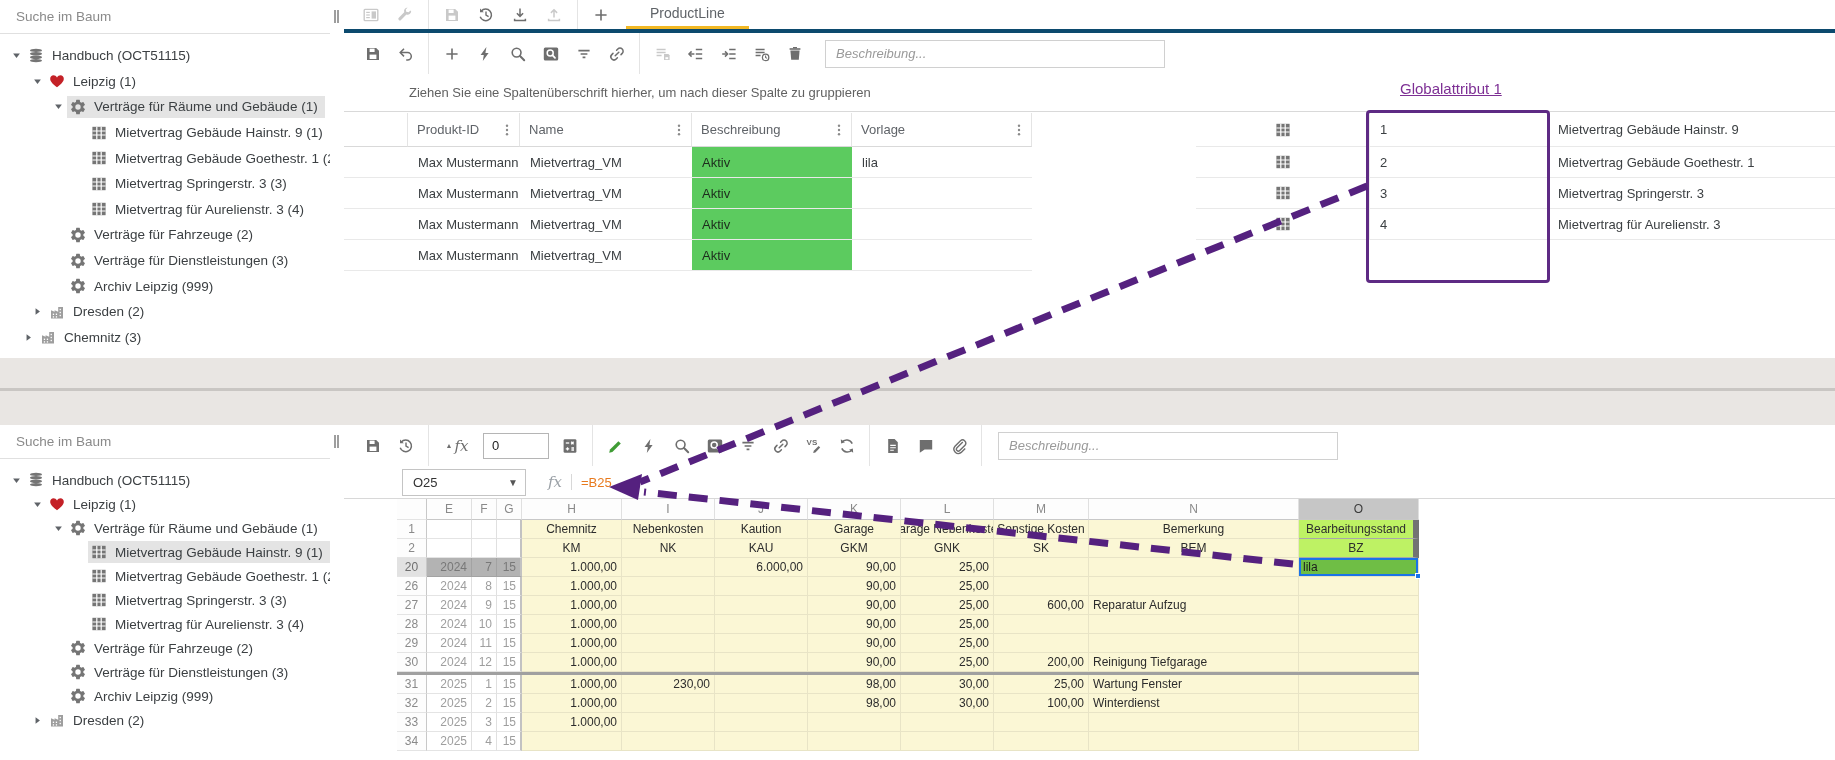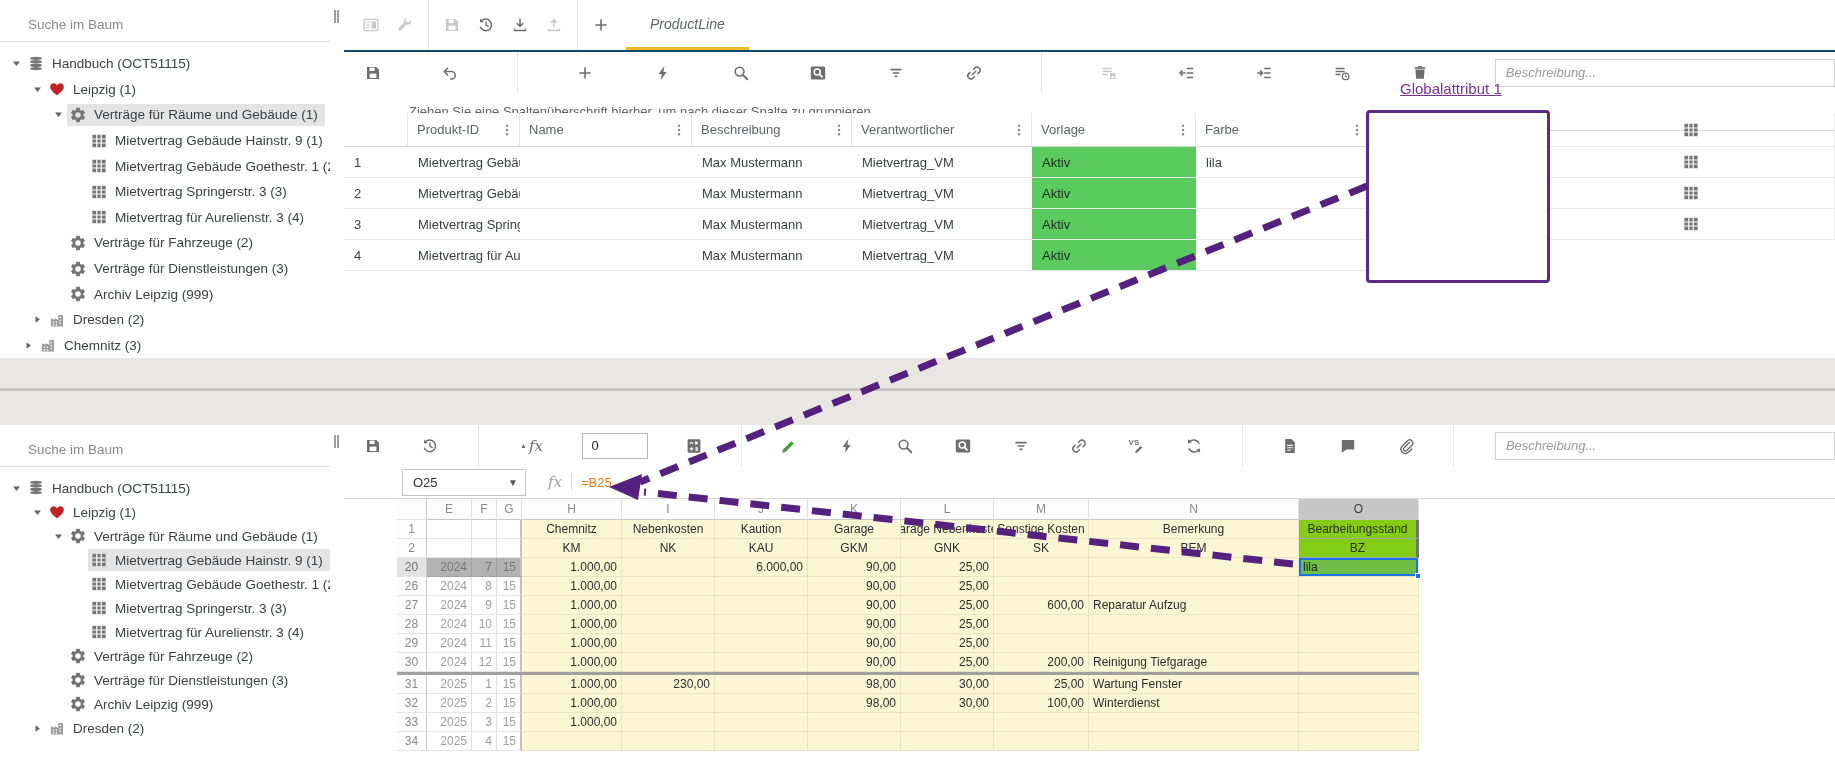--- a/index.html
+++ b/index.html
@@ -13,38 +13,38 @@
   .panel.bottom { top:425px; height:335px; }
   .h-divider { position:absolute; left:0; top:358px; width:1835px; height:67px; background:#e9e6e3; cursor:row-resize; }
   .h-divider .line { position:absolute; left:0; top:30px; width:100%; height:3px; background:#c9c6c3; }
 
   .sidebar { position:absolute; left:0; top:0; width:330px; height:100%; background:#fff; overflow:hidden; }
   .vhandle { position:absolute; left:330px; top:0; width:14px; height:100%; cursor:col-resize; }
   .vhandle .grip { position:absolute; left:4px; top:10px; width:5px; height:13px;
     border-left:2px solid #9e9e9e; border-right:2px solid #9e9e9e; }
   .main { position:absolute; left:344px; top:0; right:0; height:100%; background:#fff; }
 
-  .search-row { height:34px; border-bottom:1px solid #e0e0e0; display:flex; align-items:center; padding-left:28px;margin-top:8px; }
+  .search-row { height:34px; border-bottom:1px solid #e0e0e0; display:flex; align-items:center; padding-left:16px; }
   .search-row input { border:none; outline:none; font-size:13.5px; color:#444; width:280px;
     font-family:inherit; background:transparent; }
   .search-row input::placeholder { color:#8a8a8a; opacity:1; }
 
   
   .tree { padding-top:9px; }
   .titem { display:flex; align-items:center; height:var(--rowh,25px); white-space:nowrap; cursor:default; }
   .caret { width:17px; height:16px; display:inline-flex; align-items:center; justify-content:center; flex:0 0 17px; }
   .tinner { display:inline-flex; align-items:center; gap:7px; padding:2px 7px 2px 2px; }
   .tinner.selbg { background:#e4e4e4; }
   .tlabel { font-size:13.5px; color:#3c4043; }
   .icn { display:inline-flex; align-items:center; justify-content:center; }
   .icn svg { display:block; }
 
   
-  .tabbar { height:52px; border-bottom:2px solid #0c4a6e; display:flex; align-items:stretch; padding-left:10px;font-style:italic; }
-  .toolbar { height:41px; display:flex; align-items:center; padding-left:12px;justify-content:space-between; }
+  .tabbar { height:33px; border-bottom:4px solid #0c4a6e; display:flex; align-items:stretch; padding-left:10px; }
+  .toolbar { height:41px; display:flex; align-items:center; padding-left:12px; }
   .tbtn { border:none; background:transparent; width:33px; height:33px; display:inline-flex;
     align-items:center; justify-content:center; color:#6e6e6e; cursor:pointer; flex:0 0 auto; }
   .tabbar .tbtn { width:34px; height:100%; }
   .tbtn.dis { color:#c9c9c9; cursor:default; }
   .tsep { width:1px; align-self:stretch; background:#e4e4e4; margin:0 6px; flex:0 0 1px; }
   .tab { display:flex; align-items:center; padding:0 24px; margin-left:8px; font-size:14px; color:#5f6368;
     border-bottom:3px solid #f2b824; cursor:pointer; }
   .desc-input { height:28px; border:1px solid #d0d0d0; padding:0 10px; font-size:13px; font-style:italic;
     color:#555; width:340px; margin-left:10px; outline:none; font-family:inherit; }
   .desc-input::placeholder { color:#9a9a9a; font-style:italic; opacity:1; }
@@ -90,21 +90,21 @@
   .sheet { position:absolute; left:53px; top:74px; display:grid;
     grid-template-columns:30px 45px 25px 25px 100px 93px 93px 93px 93px 95px 210px 120px;
     grid-template-rows:21px 19px 19px repeat(6,19px) 3px repeat(4,19px); font-size:12px; }
   .c { display:flex; align-items:center; border-right:1px solid #e0e0e0; border-bottom:1px solid #e4e4e4;
     overflow:hidden; white-space:nowrap; background:#fff; color:#2c2c2c; padding:0 4px; }
   .c.letter { justify-content:center; color:#8a8a8a; background:#fdfdfd; border-bottom:1px solid #c8c8c8; }
   .c.letter.hl { background:#c6c6c6; color:#3c3c3c; }
   .c.rn { justify-content:center; color:#8a8a8a; background:#fdfdfd; border-right:1px solid #c8c8c8; }
   .c.rn.hl { background:#e2e2e2; color:#6e6e6e; }
   .c.yellow { background:#fbf7d5; border-right:1px solid #e8e4c6; border-bottom:1px solid #e8e4c6; }
-  .c.ohead { background:#84cc16; color:#2e2e2e; justify-content:center; border-right:3px solid #737373;
+  .c.ohead { background:#bef264; color:#2e2e2e; justify-content:center; border-right:6px solid #737373;
     border-bottom:1px solid #a8a8a8; }
   .c.ctr { justify-content:center; }
   .c.num { justify-content:flex-end; }
   .c.graytxt { color:#9e9e9e; justify-content:flex-end; }
   .c.gsel { background:#b3b3b3; color:#787878; border-color:#a3a3a3; }
   .c.fcol { border-right:2px solid #c2c2c2; }
   .c.selcell { background:#6fbe45; color:#1b1b1b; position:relative;
     box-shadow:inset 0 0 0 2px #1a73e8; overflow:visible; z-index:5; }
   .c.selcell .handle { position:absolute; right:-3px; bottom:-3px; width:6px; height:6px; background:#1a73e8;
     border:1px solid #fff; }
@@ -534,45 +534,21 @@
               <svg viewBox="0 0 18 18" width="16" height="16">
                 <g fill="#8a8a8a">
                   <circle cx="9" cy="4.2" r="1.35"></circle>
                   <circle cx="9" cy="9" r="1.35"></circle>
                   <circle cx="9" cy="13.8" r="1.35"></circle>
                 </g>
               </svg>
             </span>
           </div>
           <div class="th">
-            <span class="thl">Verantwortlicher</span>
-            <span class="kebab icn">
-              <svg viewBox="0 0 18 18" width="16" height="16">
-                <g fill="#8a8a8a">
-                  <circle cx="9" cy="4.2" r="1.35"></circle>
-                  <circle cx="9" cy="9" r="1.35"></circle>
-                  <circle cx="9" cy="13.8" r="1.35"></circle>
-                </g>
-              </svg>
-            </span>
-          </div>
-          <div class="th">
             <span class="thl">Vorlage</span>
-            <span class="kebab icn">
-              <svg viewBox="0 0 18 18" width="16" height="16">
-                <g fill="#8a8a8a">
-                  <circle cx="9" cy="4.2" r="1.35"></circle>
-                  <circle cx="9" cy="9" r="1.35"></circle>
-                  <circle cx="9" cy="13.8" r="1.35"></circle>
-                </g>
-              </svg>
-            </span>
-          </div>
-          <div class="th">
-            <span class="thl">Farbe</span>
             <span class="kebab icn">
               <svg viewBox="0 0 18 18" width="16" height="16">
                 <g fill="#8a8a8a">
                   <circle cx="9" cy="4.2" r="1.35"></circle>
                   <circle cx="9" cy="9" r="1.35"></circle>
                   <circle cx="9" cy="13.8" r="1.35"></circle>
                 </g>
               </svg>
             </span>
           </div>

